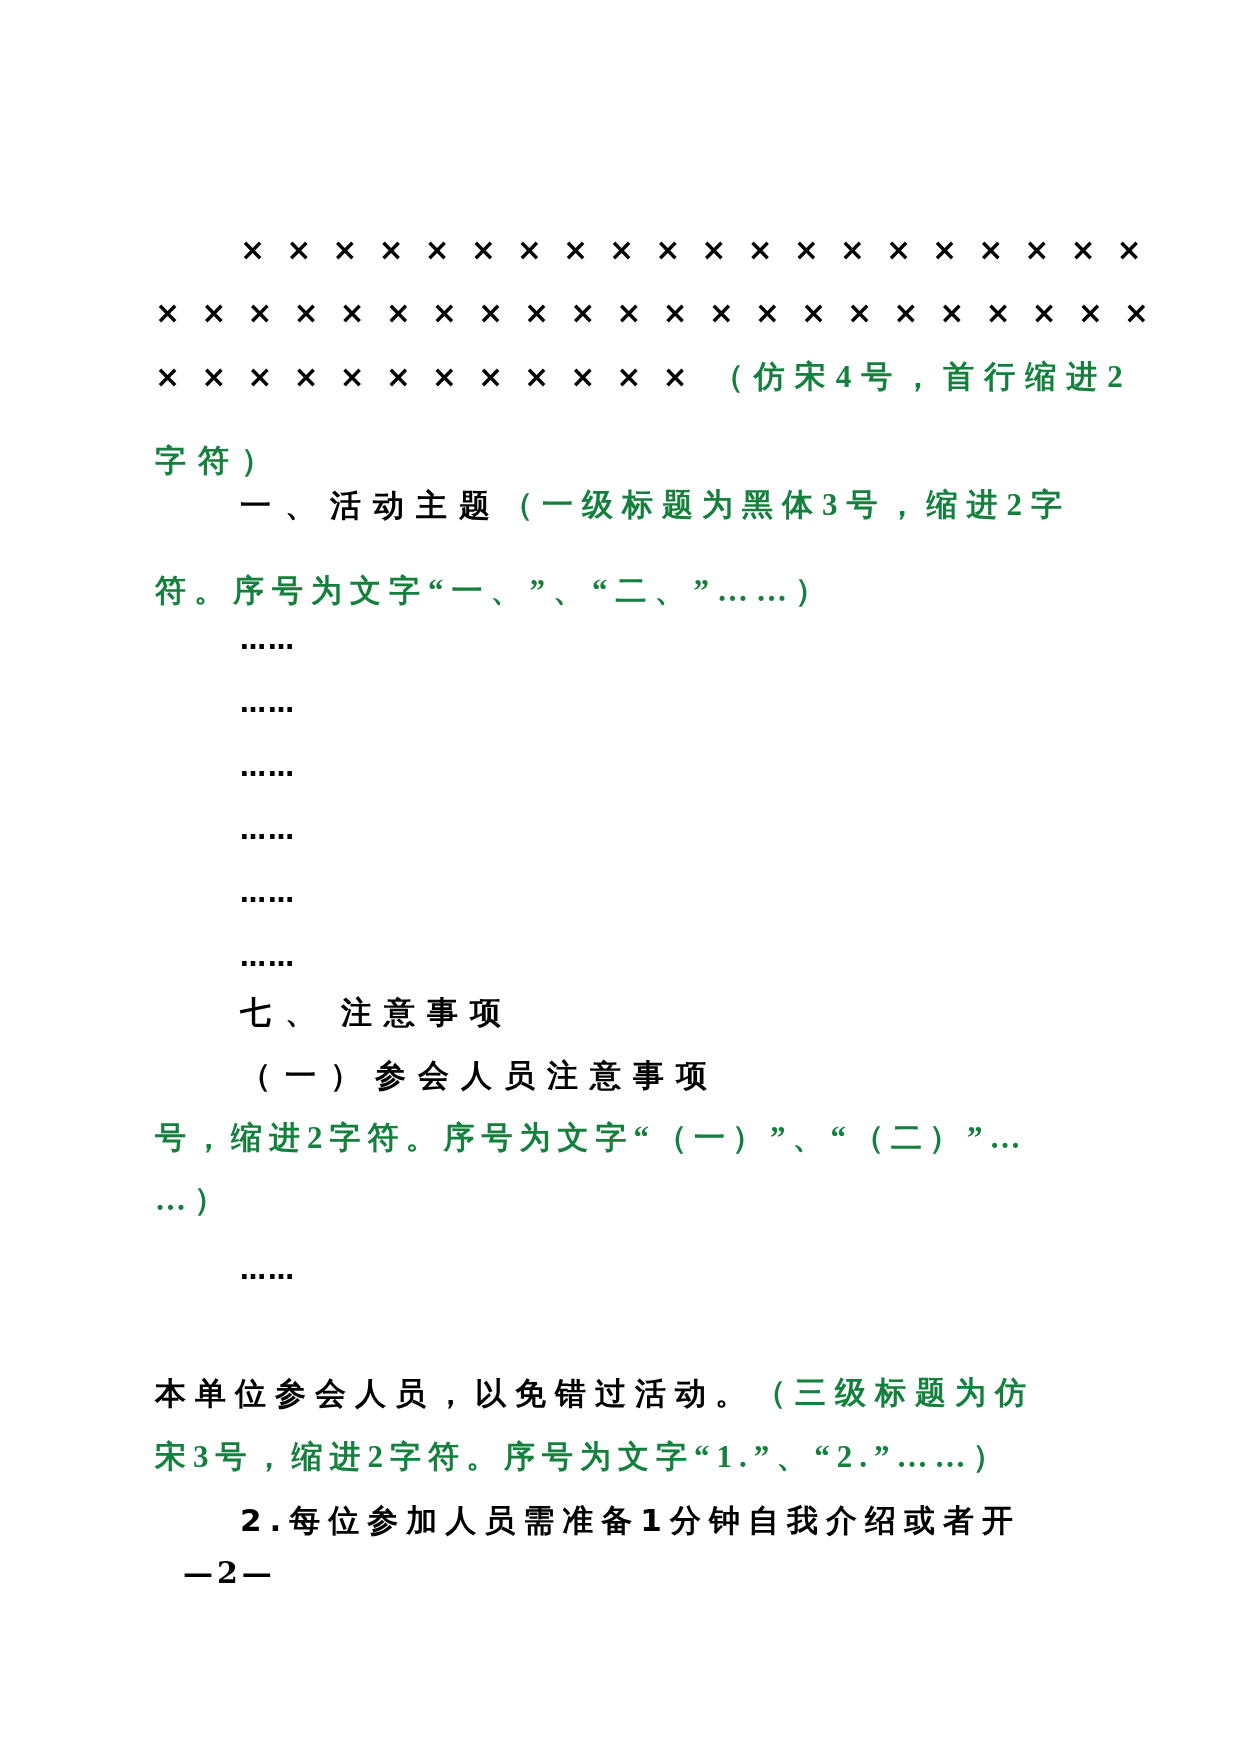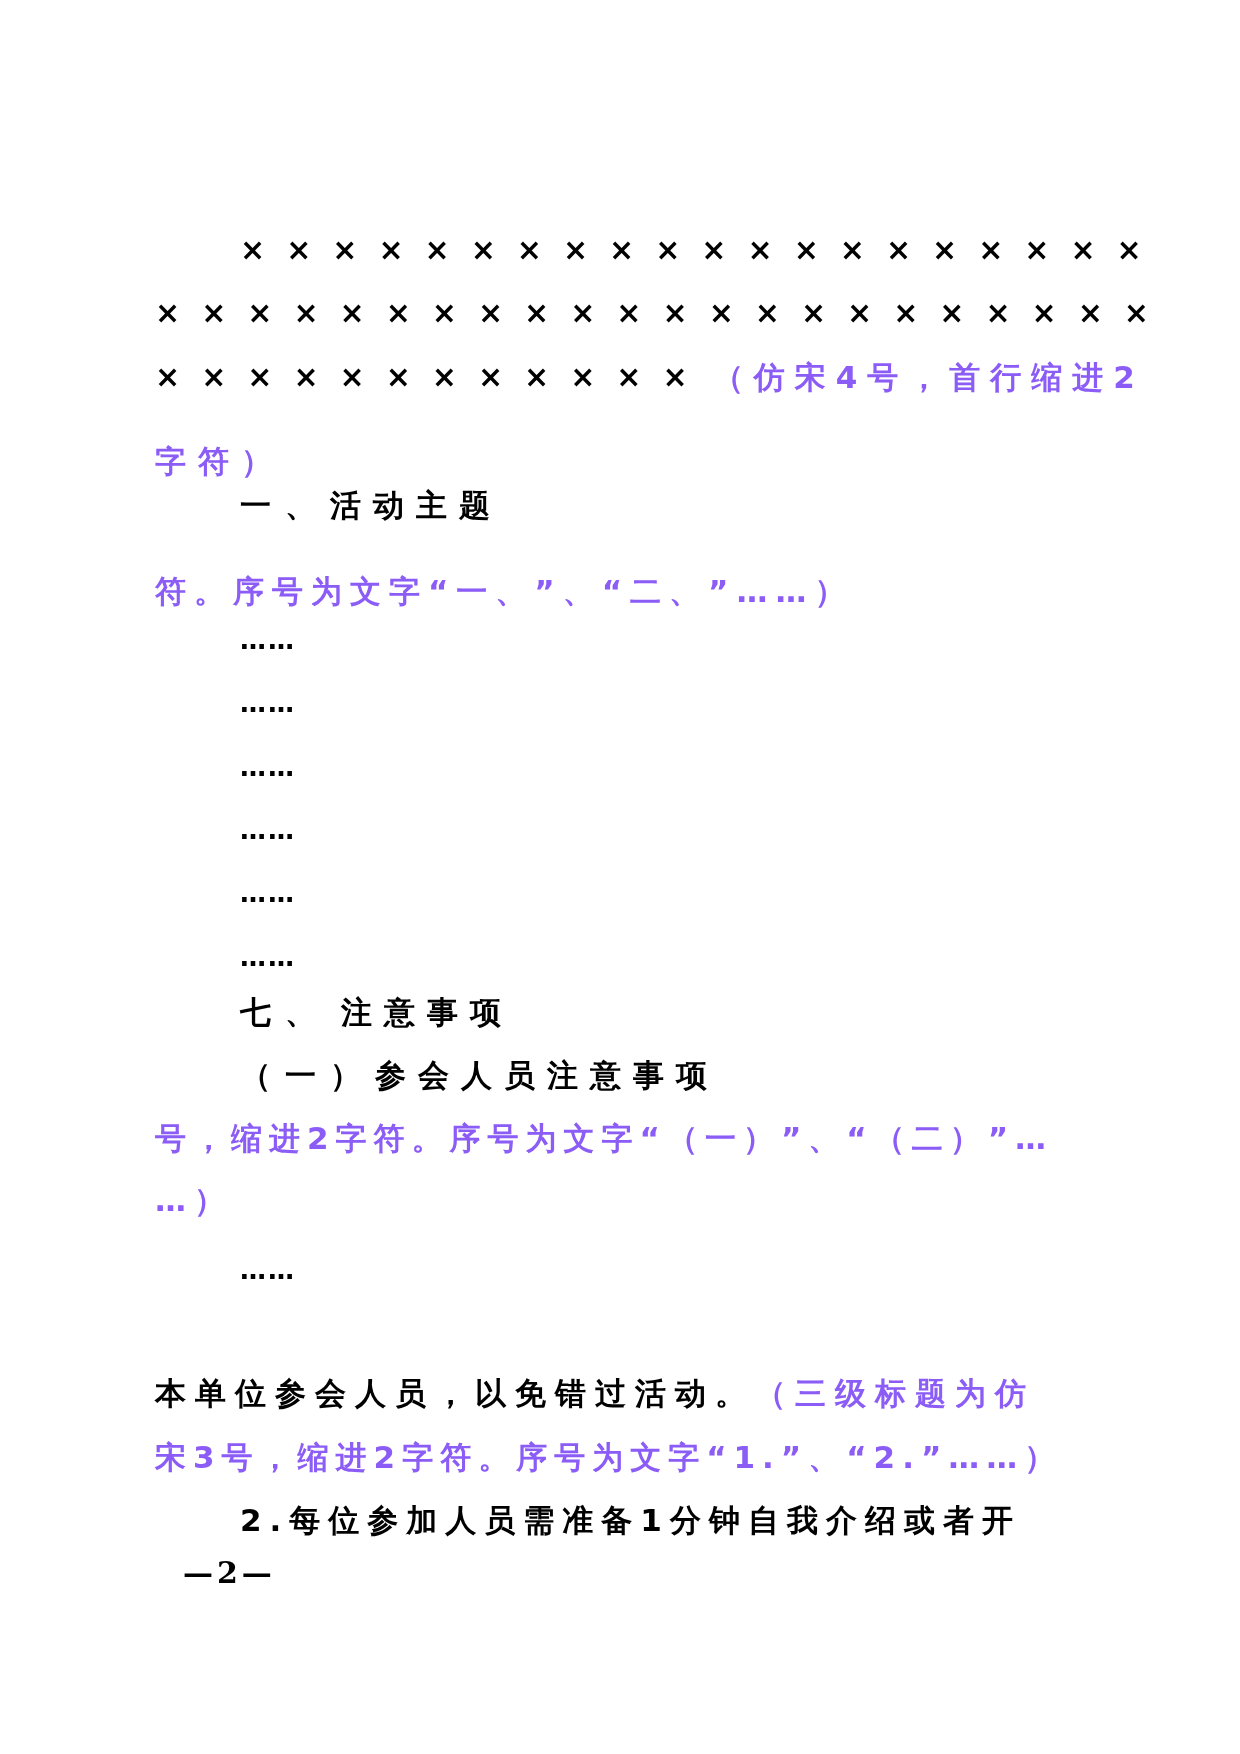--- a/index.html
+++ b/index.html
@@ -4,21 +4,21 @@
 <style>
   html, body { margin: 0; padding: 0; background: #ffffff; }
   body { width: 1240px; height: 1754px; position: relative; overflow: hidden;
          font-family: "DejaVu Sans", "Liberation Sans", sans-serif; color: #000; }
   .page { position: absolute; left: 0; top: 0; width: 1240px; height: 1754px; background: #fff; }
   .line { position: absolute; left: 155px; width: 920px; height: 44px; line-height: 44px;
           font-size: 31px; font-weight: bold; white-space: nowrap;
           display: flex; justify-content: space-between; align-items: center; }
   .line.indent { left: 240px; width: 835px; }
   .line.left { justify-content: flex-start; letter-spacing: 6px; }
-  .blue { color: #8b5cf6; }
+  .blue { color: #15803d; font-family: Liberation Serif, serif; }
   .x-mark { font-size: 30px; }
   .dots { position: absolute; left: 240px; font-size: 26px; font-weight: bold; letter-spacing: 2px; line-height: 30px; }
   .page-num { position: absolute; left: 183px; top: 1556px; font-size: 30px; font-weight: bold; line-height: 34px;
               font-family: "DejaVu Serif", "Liberation Serif", serif; letter-spacing: 4px; }
 </style>
 </head>
 <body>
 
 <div class="page">
 
@@ -32,20 +32,21 @@
     <span class="x-mark" style="letter-spacing:21px;">××××××××××××</span>
     <span class="blue" style="letter-spacing:10px; margin-left:4px;">（仿宋4号，首行缩进2</span>
   </div>
   <div class="line left" style="top:418px;">
     <span class="blue" style="letter-spacing:12px;margin-top:41px;">字符）</span>
   </div>
 
   <div class="line indent left" style="top:483px;">
     <span style="letter-spacing:14px;">一、</span>
     <span style="letter-spacing:12px;">活动主题</span>
+    <span class="blue" style="letter-spacing:9px;">（一级标题为黑体3号，缩进2字</span>
   </div>
   <div class="line left" style="top:569px;">
     <span class="blue" style="letter-spacing:8px;">符。序号为文字“一、”、“二、”……）</span>
   </div>
 
   <div class="dots" style="top:625px;">……</div>
   <div class="dots" style="top:688px;">……</div>
   <div class="dots" style="top:752px;">……</div>
   <div class="dots" style="top:815px;">……</div>
   <div class="dots" style="top:878px;">……</div>

